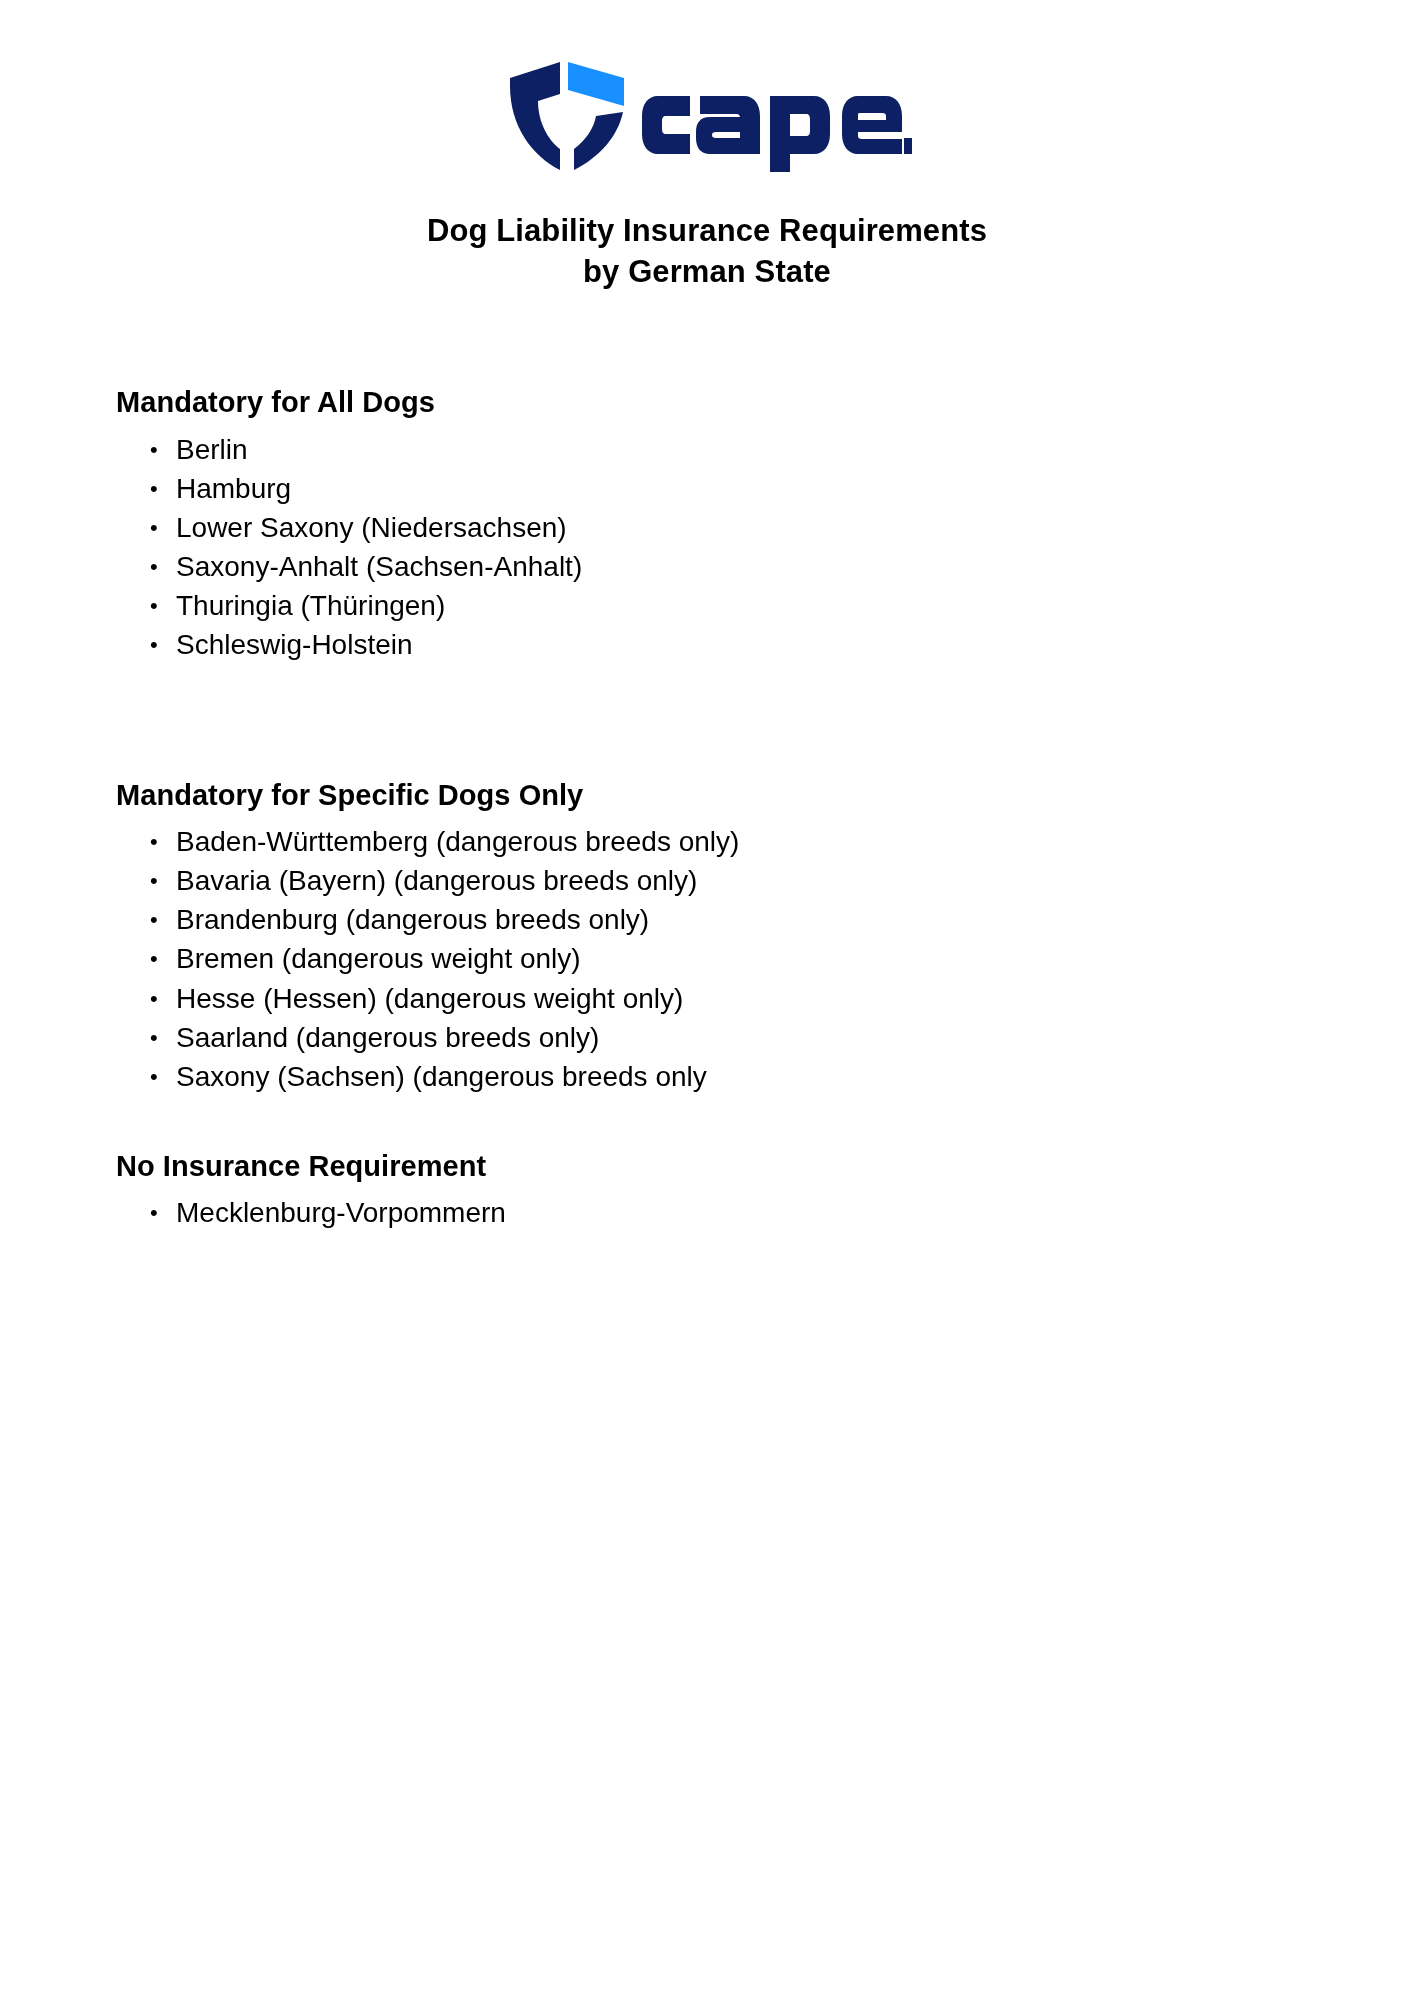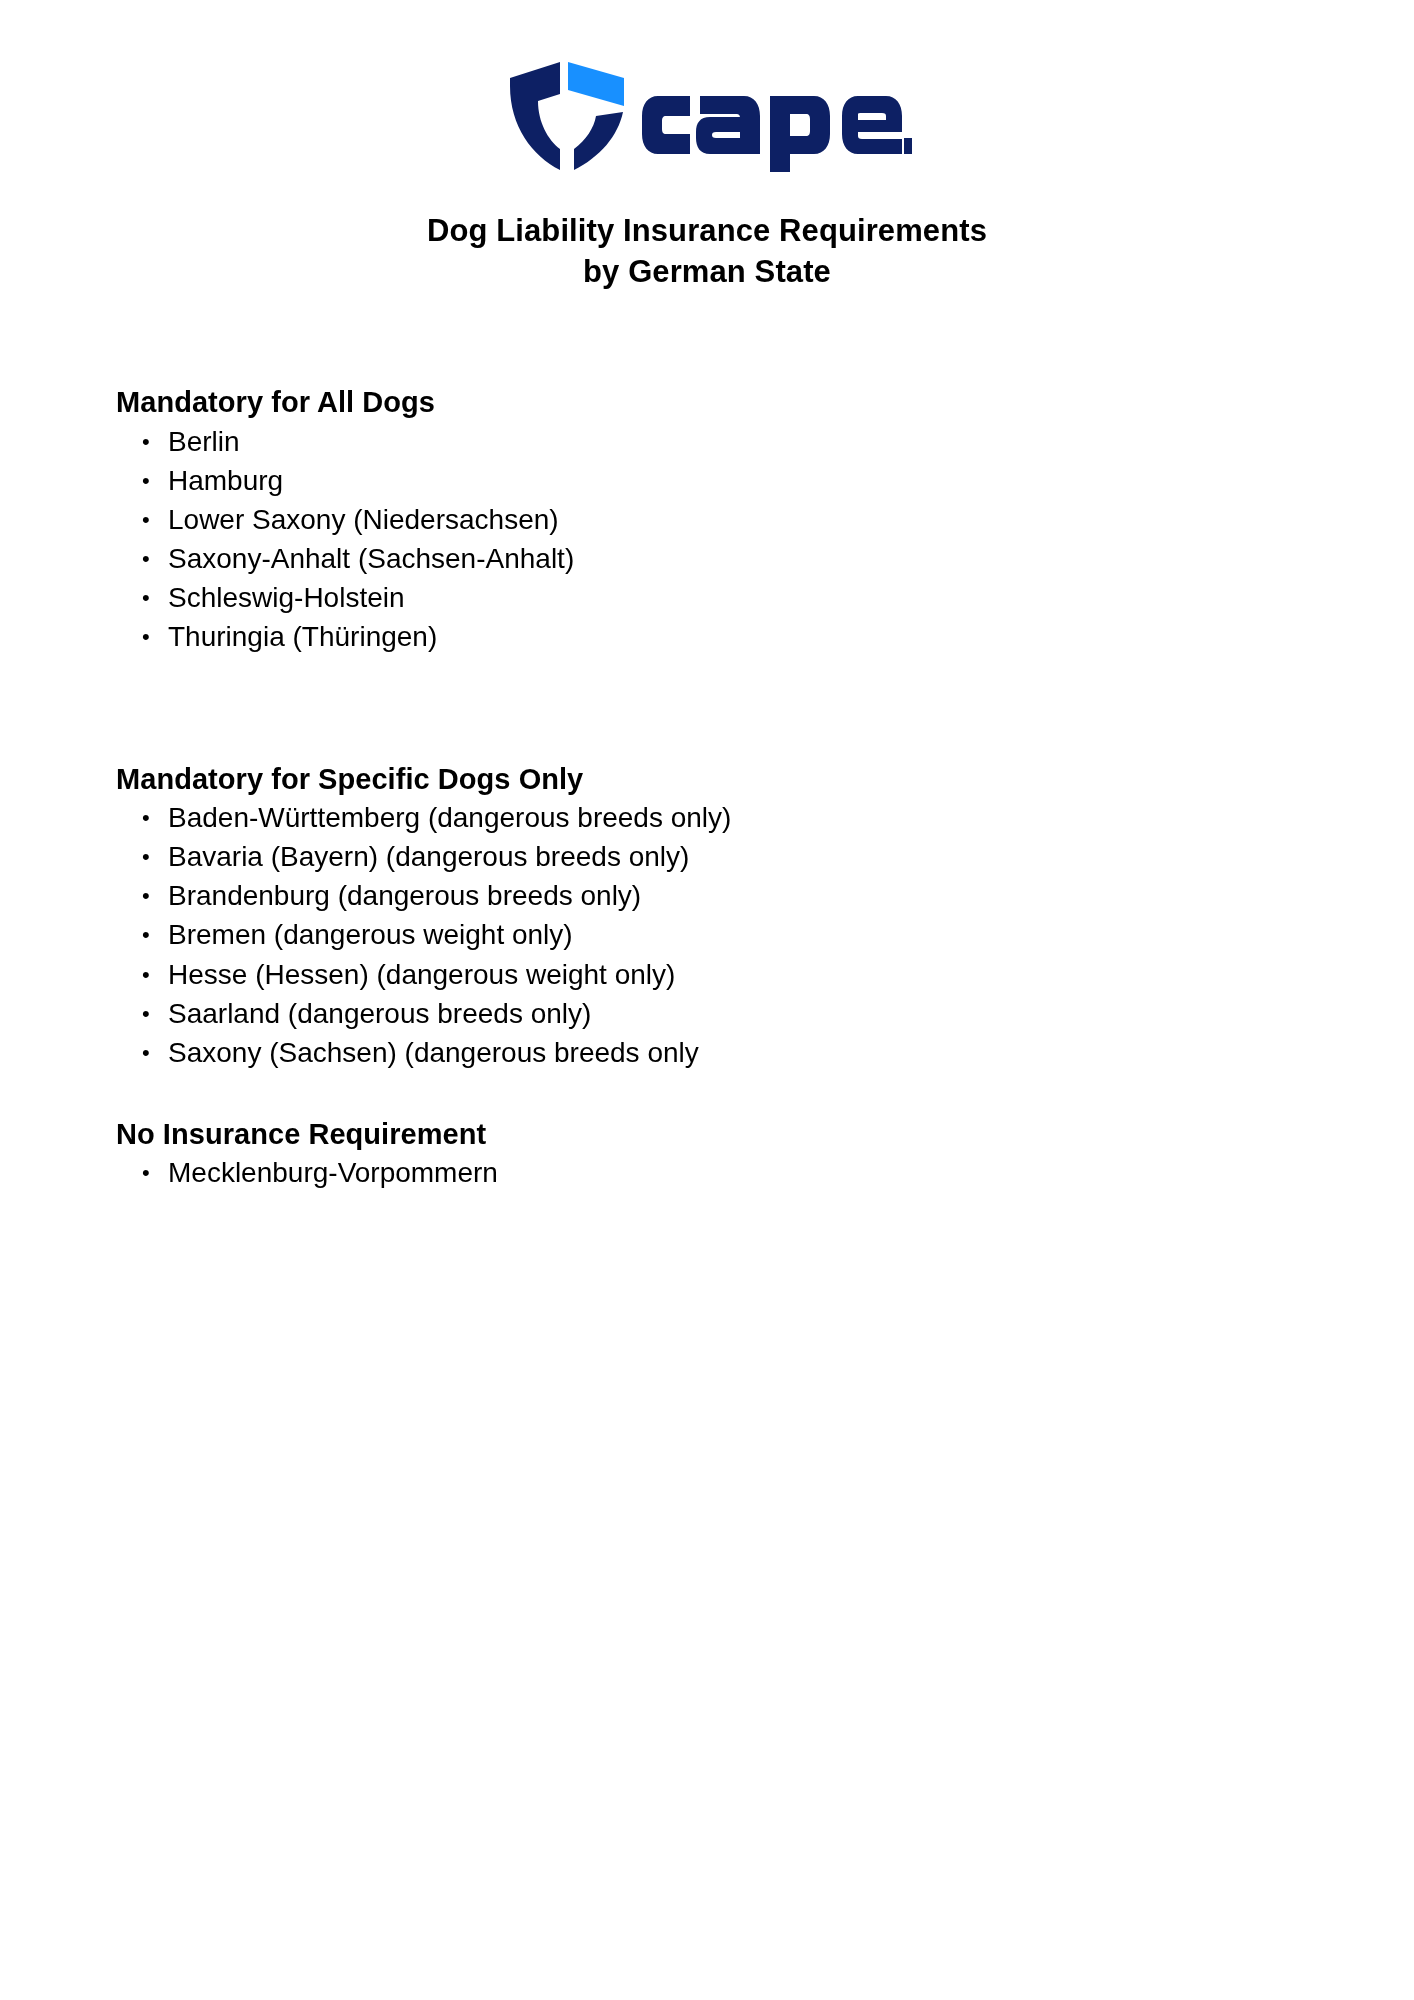--- a/index.html
+++ b/index.html
@@ -62,21 +62,21 @@
   h2.section-heading {
     margin: 0;
     font-size: 29px;
     font-weight: bold;
     line-height: 1.28;
     letter-spacing: 0.05px;
   }
 
   ul.state-list {
     list-style: none;
-    margin: 0;
+    margin: 8px;
     padding: 0;
   }
   ul.state-list li {
     position: relative;
     font-size: 28px;
     font-weight: normal;
     line-height: 1.40;
     padding-left: 52px;
     margin: 0;
   }
@@ -141,22 +141,22 @@
 
   <div class="content">
 
     <div class="section">
       <h2 class="section-heading">Mandatory for All Dogs</h2>
       <ul class="state-list">
         <li>Berlin</li>
         <li>Hamburg</li>
         <li>Lower Saxony (Niedersachsen)</li>
         <li>Saxony-Anhalt (Sachsen-Anhalt)</li>
+        <li>Thuringia (Thüringen)</li>
         <li>Schleswig-Holstein</li>
-        <li>Thuringia (Thüringen)</li>
       </ul>
     </div>
 
     <div class="gap-lg"></div>
 
     <div class="section">
       <h2 class="section-heading">Mandatory for Specific Dogs Only</h2>
       <ul class="state-list">
         <li>Baden-Württemberg (dangerous breeds only)</li>
         <li>Bavaria (Bayern) (dangerous breeds only)</li>

